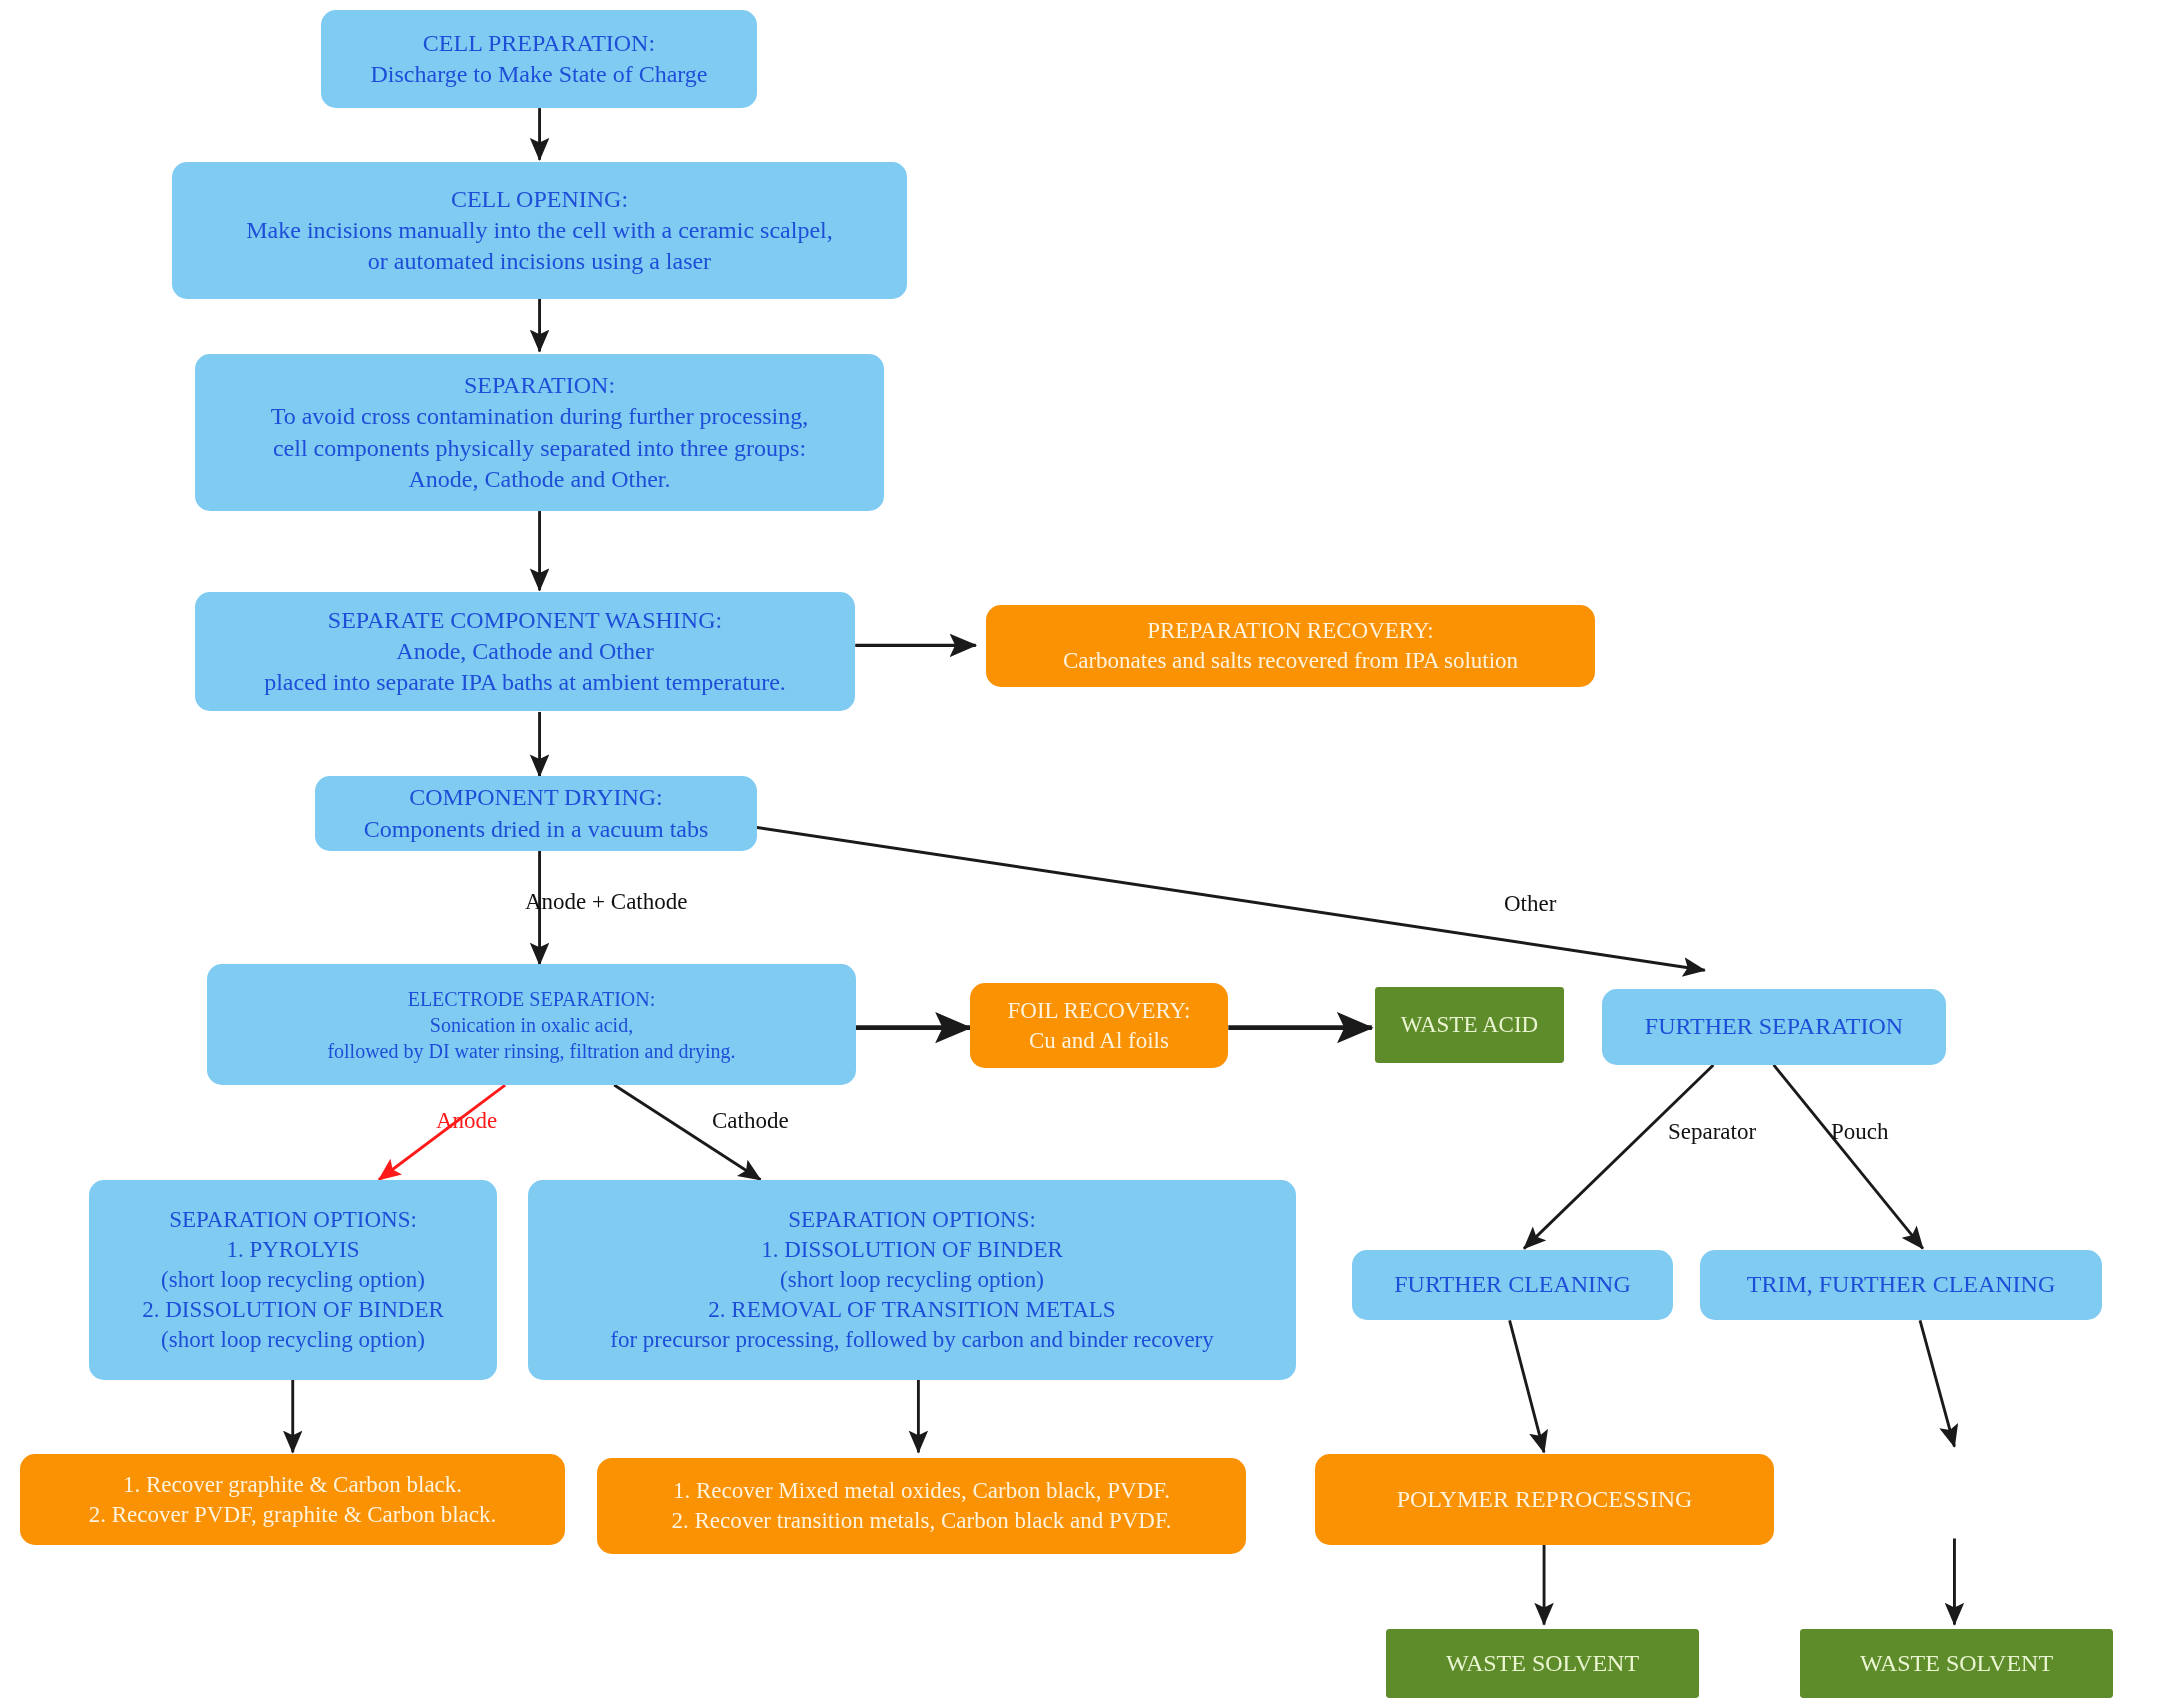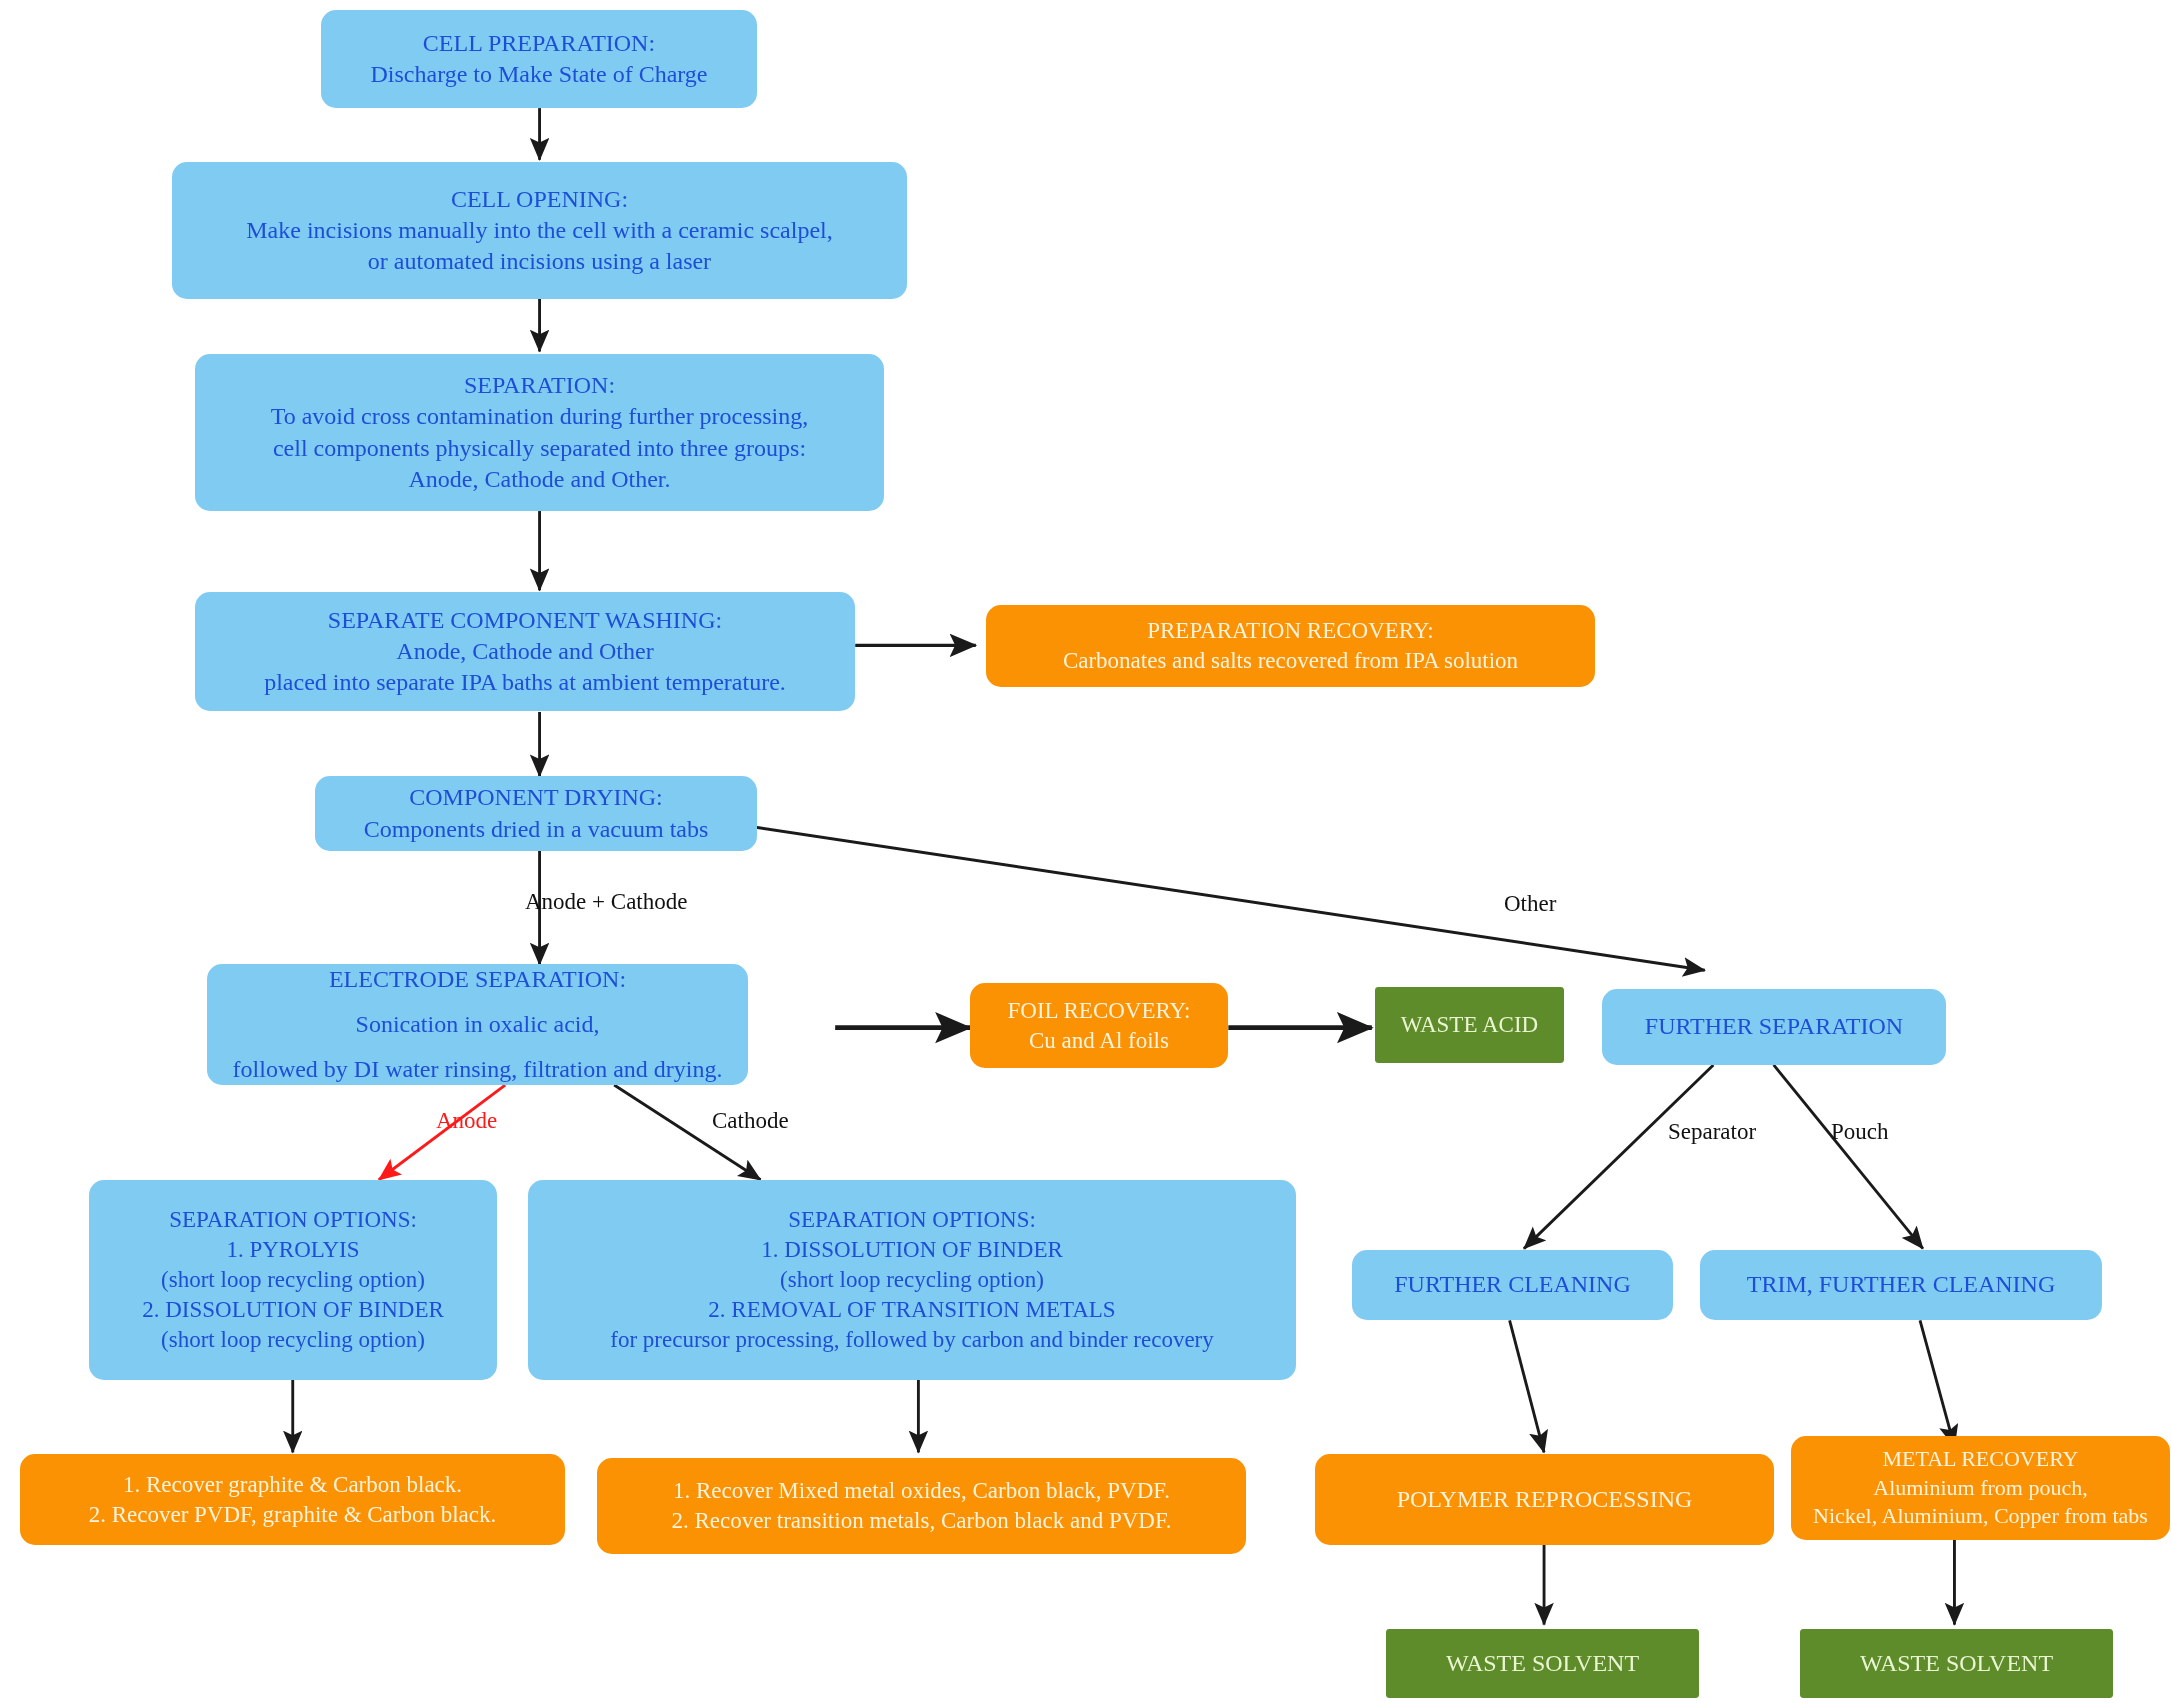--- a/index.html
+++ b/index.html
@@ -128,21 +128,21 @@
   <div class="node orange" style="left:986px; top:605px; width:609px; height:82px; font-size:23px;">
     <span class="ln">PREPARATION RECOVERY:</span>
     <span class="ln">Carbonates and salts recovered from IPA solution</span>
   </div>
 
   <div class="node blue" style="left:315px; top:776px; width:442px; height:75px; font-size:24px;">
     <span class="ln">COMPONENT DRYING:</span>
     <span class="ln">Components dried in a vacuum tabs</span>
   </div>
 
-  <div class="node blue" style="left:207px; top:964px; width:541px; height:121px; font-size:24px;justify-content:space-between;">
+  <div class="node blue" style="left:207px; top:964px; width:649px; height:121px; font-size:20px;">
     <span class="ln">ELECTRODE SEPARATION:</span>
     <span class="ln">Sonication in oxalic acid,</span>
     <span class="ln">followed by DI water rinsing, filtration and drying.</span>
   </div>
 
   <div class="node orange" style="left:970px; top:983px; width:258px; height:85px; font-size:23px;">
     <span class="ln">FOIL RECOVERY:</span>
     <span class="ln">Cu and Al foils</span>
   </div>
 
@@ -185,25 +185,20 @@
   </div>
 
   <div class="node blue" style="left:1700px; top:1250px; width:402px; height:70px; font-size:24px;">
     <span class="ln">TRIM, FURTHER CLEANING</span>
   </div>
 
   <div class="node orange" style="left:1315px; top:1454px; width:459px; height:91px; font-size:24px;">
     <span class="ln">POLYMER REPROCESSING</span>
   </div>
 
-  <div class="node orange" style="left:1791px; top:1436px; width:379px; height:104px; font-size:22px;">
-    <span class="ln">METAL RECOVERY</span>
-    <span class="ln">Aluminium from pouch,</span>
-    <span class="ln">Nickel, Aluminium, Copper from tabs</span>
-  </div>
 
   <div class="node green" style="left:1386px; top:1629px; width:313px; height:69px; font-size:24px;">
     <span class="ln">WASTE SOLVENT</span>
   </div>
 
   <div class="node green" style="left:1800px; top:1629px; width:313px; height:69px; font-size:24px;">
     <span class="ln">WASTE SOLVENT</span>
   </div>
 
   <div class="edge-label" style="left:525px; top:889px; font-size:23px;">Anode + Cathode</div>

